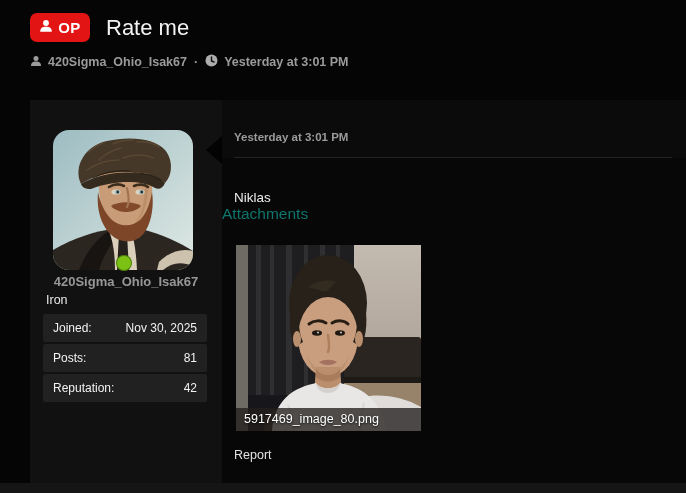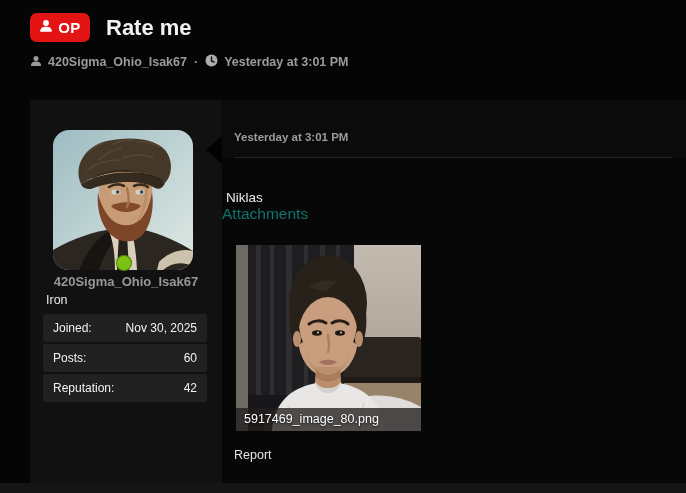--- a/index.html
+++ b/index.html
@@ -9,39 +9,39 @@
     font-family:"Liberation Sans",sans-serif;
     -webkit-font-smoothing:antialiased;
   }
   
   .title-row{position:absolute;left:30px;top:13px;display:flex;align-items:center;gap:16px;}
   .op-badge{
     display:inline-flex;align-items:center;justify-content:center;gap:5px;
     width:60px;height:29px;border-radius:7px;background:#e31414;
     color:#fff;font-weight:800;font-size:15px;letter-spacing:.3px;
   }
-  .thread-title{margin:0;font-size:22px;font-weight:700;color:#f2f2f2;line-height:29px;}
+  .thread-title{margin:0;font-size:22px;font-weight:400;color:#f2f2f2;line-height:29px;}
   .byline{
     position:absolute;left:30px;top:54px;display:flex;align-items:center;gap:6px;
     color:#9b9b9b;font-size:12.5px;font-weight:700;
   }
   .byline .sep{margin:0 1px;color:#9b9b9b;}
   
   .post{position:absolute;left:0;top:100px;width:686px;height:383px;}
   .author-panel{position:absolute;left:30px;top:0;width:192px;height:383px;background:#111111;}
   .post-content{position:absolute;left:222px;top:0;right:0;height:383px;background:#070707;}
   .post-head-band{position:absolute;left:0;top:0;right:0;height:58px;background:#0b0b0b;}
   .pointer{
     position:absolute;left:-16px;top:36px;width:0;height:0;
     border-top:14px solid transparent;border-bottom:14px solid transparent;
     border-right:16px solid #030303;
   }
   .post-timestamp{position:absolute;left:12px;top:31px;color:#9b9b9b;font-size:11.5px;font-weight:700;}
   .post-divider{position:absolute;left:12px;right:14px;top:57px;height:1px;background:#232323;}
-  .post-body{position:absolute;left:4px;top:76px;color:#ececec;font-size:13.5px;}
+  .post-body{position:absolute;left:12px;top:76px;color:#ececec;font-size:13.5px;}
   .attachments-heading{position:absolute;left:0;top:105px;margin:0;color:#0f766e;font-size:15.5px;font-weight:400;}
   .attachment{position:absolute;left:10px;top:141px;width:185px;height:186px;margin:4px;cursor:pointer;background:#111;}
   .attachment svg{display:block;width:185px;height:186px;}
   .attachment-caption{
     position:absolute;left:0;right:0;bottom:0;height:23px;line-height:23px;
     background:rgba(34,31,29,.78);color:#fff;font-size:12.5px;padding-left:8px;
     text-shadow:0 1px 2px rgba(0,0,0,.8);white-space:nowrap;overflow:hidden;
   }
   .report-link{position:absolute;left:12px;top:348px;color:#e2e2e2;font-size:12.5px;text-decoration:none;cursor:pointer;}
   
@@ -152,21 +152,21 @@
       <span class="status-dot"></span>
       <div class="panel-username">420Sigma_Ohio_Isak67</div>
       <div class="panel-rank">Iron</div>
       <div class="stats">
         <div class="stat-row">
           <span>Joined:</span>
           <span>Nov 30, 2025</span>
         </div>
         <div class="stat-row">
           <span>Posts:</span>
-          <span>60</span>
+          <span>81</span>
         </div>
         <div class="stat-row">
           <span>Reputation:</span>
           <span>42</span>
         </div>
       </div>
     </aside>
 
     <section class="post-content">
       <div class="post-head-band"></div>

